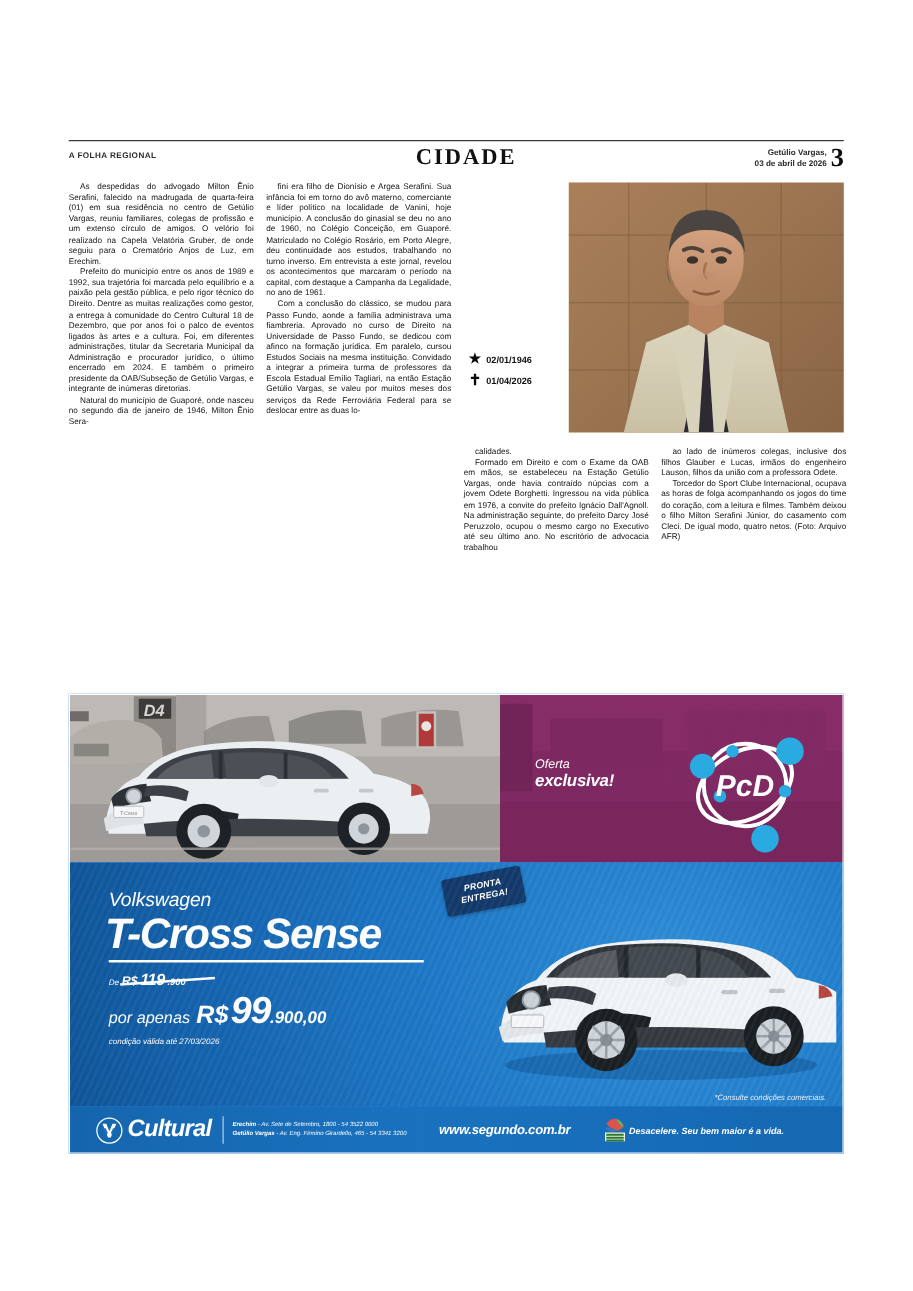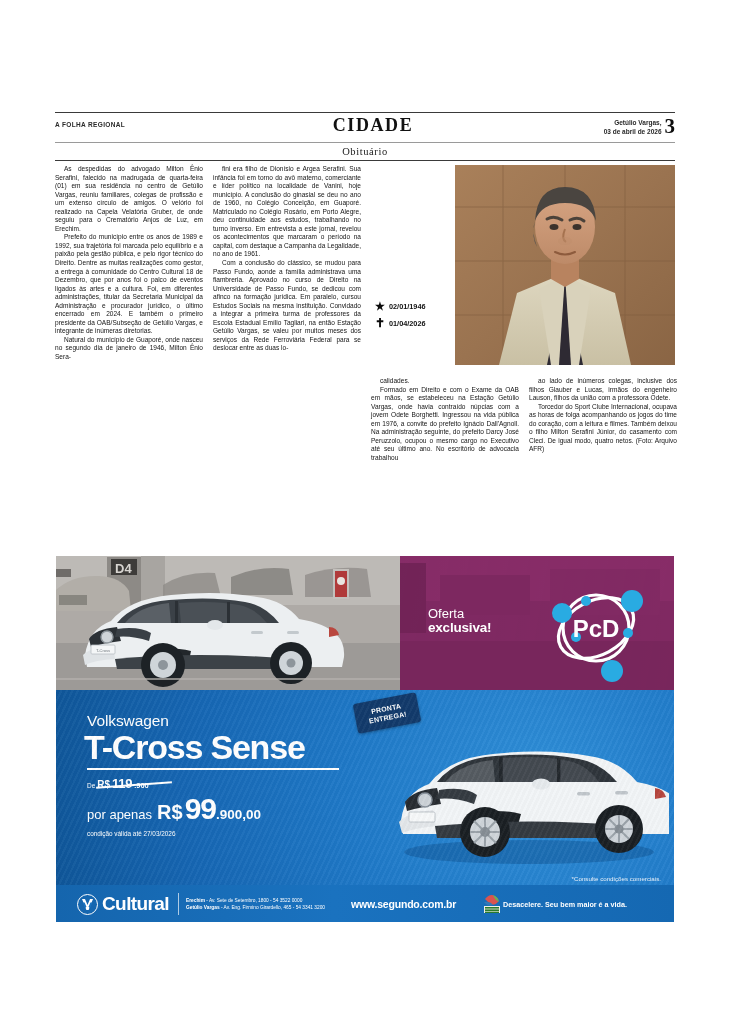--- a/index.html
+++ b/index.html
@@ -148,20 +148,21 @@
   .sym { font-size: 11px; line-height: 11px; color: #0a0a0a; width: 10px; text-align: center; }
   .sym.cross { font-size: 12px; }
 
   
   .ad {
     position: absolute;
     left: 0px; top: 443px;
     width: 620px; height: 368px;
     overflow: hidden;
     background: #3b82f6;
+    font-style: italic;
   }
 
   
   .ad-top { position: relative; height: 135px; width: 620px; }
   .car-photo { position: absolute; left: 0; top: 0; width: 345px; height: 135px; overflow: hidden; }
   .pcd-panel {
     position: absolute; left: 345px; top: 0;
     width: 275px; height: 135px;
     overflow: hidden;
   }
@@ -169,21 +170,21 @@
   .pcd-tint {
     position: absolute; inset: 0;
     background: linear-gradient(100deg, rgba(150,30,110,.80), rgba(160,45,120,.86));
     mix-blend-mode: multiply;
   }
   .pcd-tint2 { position: absolute; inset: 0; background: rgba(150,35,115,0.45); }
   .oferta {
     position: absolute; left: 28px; top: 52px;
     color: #fff; line-height: 1.05;
   }
-  .oferta .l1 { font-size: 13px; font-weight: 400; }
+  .oferta .l1 { font-size: 10px; font-weight: 400; }
   .oferta .l2 { font-size: 13.5px; font-weight: 700; letter-spacing: -0.2px; }
   .pcd-mark { position: absolute; left: 140px; top: 18px; }
 
   
   .ad-blue {
     position: absolute; left: 0; top: 135px;
     width: 620px; height: 195px;
     background:
       radial-gradient(circle at 78% 48%, #2f8fd8 0%, #1f79c8 38%, #1667b4 70%, #0f5699 100%);
     overflow: hidden;
@@ -280,23 +281,20 @@
     <div class="mast-center">CIDADE</div>
     <div class="mast-right">
       <div class="mast-date">
         <div>Getúlio Vargas,</div>
         <div>03 de abril de 2026</div>
       </div>
       <div class="page-num">3</div>
     </div>
   </div>
 
-  <div class="section-bar">
-    <span>Obituário</span>
-  </div>
 
 
   <div class="article">
 
     <div class="col c1">
       <p>As despedidas do advogado Milton Ênio Serafini, falecido na madrugada de quarta-feira (01) em sua residência no centro de Getúlio Vargas, reuniu familiares, colegas de profissão e um extenso círculo de amigos. O velório foi realizado na Capela Velatória Gruber, de onde seguiu para o Crematório Anjos de Luz, em Erechim.</p>
       <p>Prefeito do município entre os anos de 1989 e 1992, sua trajetória foi marcada pelo equilíbrio e a paixão pela gestão pública, e pelo rigor técnico do Direito. Dentre as muitas realizações como gestor, a entrega à comunidade do Centro Cultural 18 de Dezembro, que por anos foi o palco de eventos ligados às artes e a cultura. Foi, em diferentes administrações, titular da Secretaria Municipal da Administração e procurador jurídico, o último encerrado em 2024. E também o primeiro presidente da OAB/Subseção de Getúlio Vargas, e integrante de inúmeras diretorias.</p>
       <p>Natural do município de Guaporé, onde nasceu no segundo dia de janeiro de 1946, Milton Ênio Sera-</p>
     </div>
 

